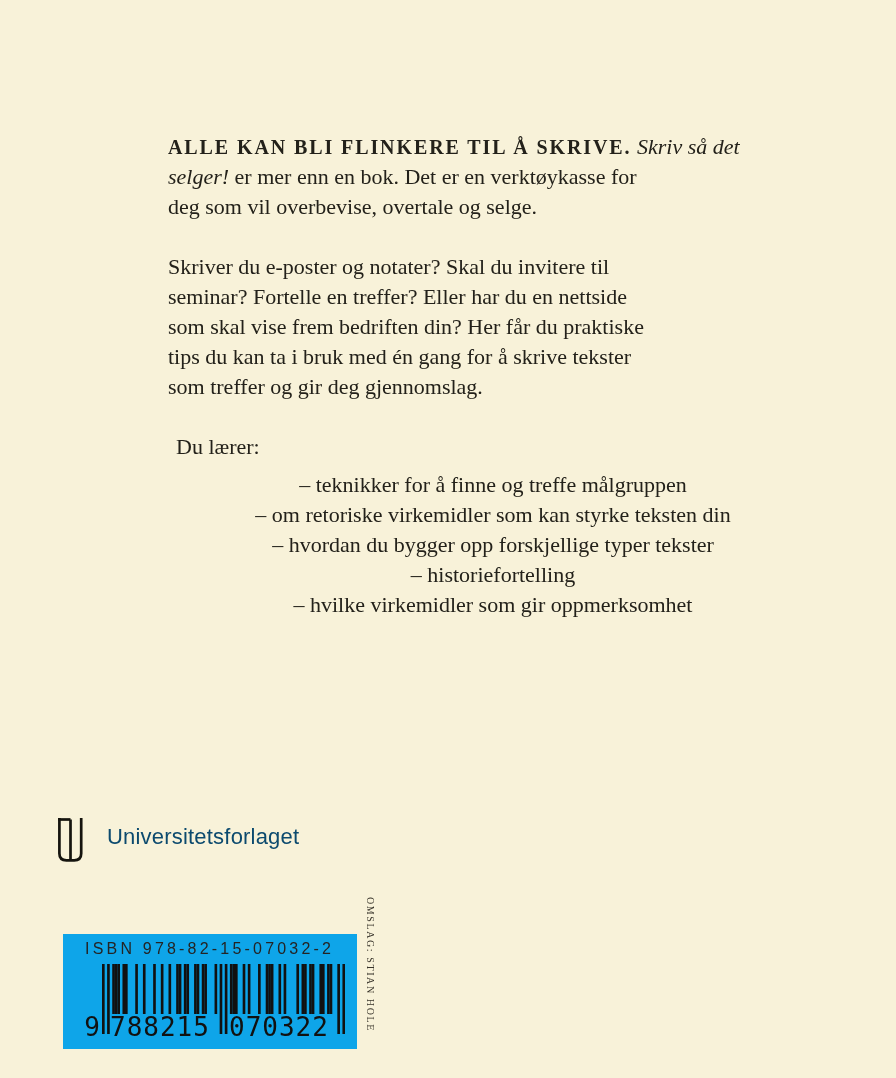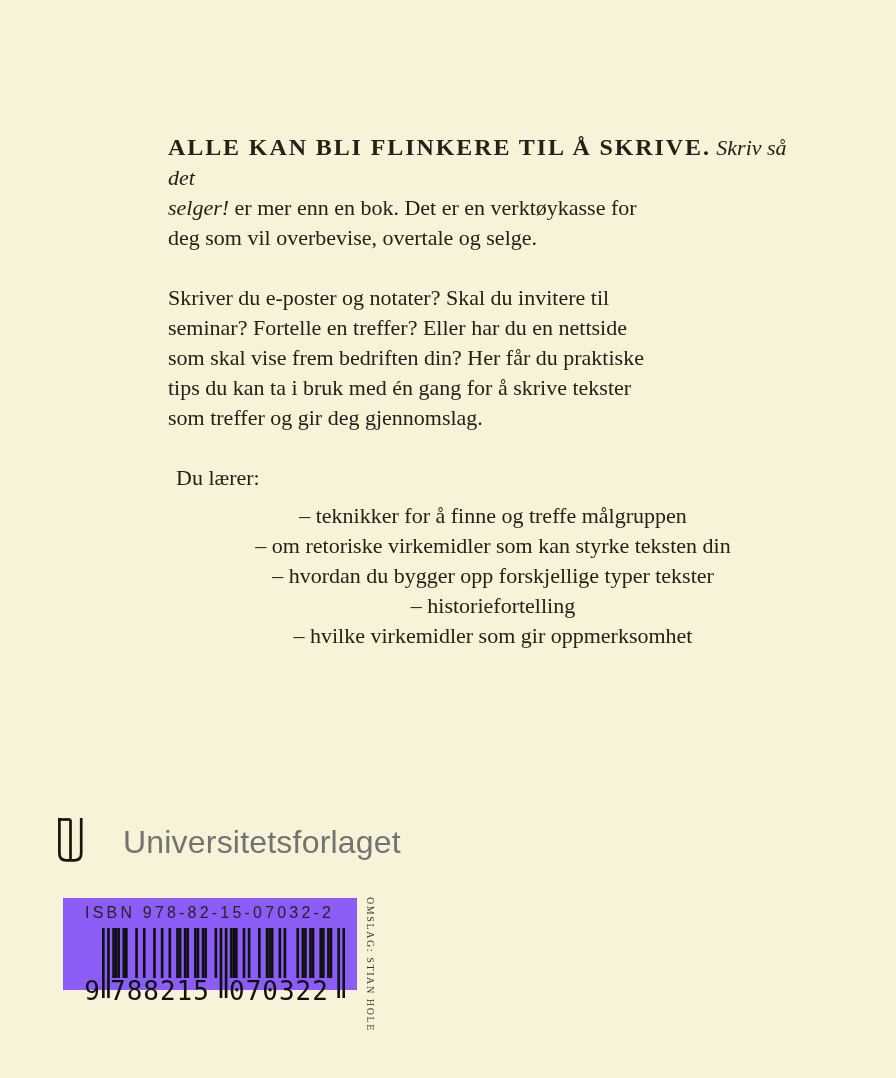--- a/index.html
+++ b/index.html
@@ -13,41 +13,41 @@
     background:#f8f2d9;
     overflow:hidden;
   }
   
   .blurb{
     position:absolute;left:168px;top:132px;width:650px;
     font-size:22px;line-height:30px;color:#23211a;
   }
   .blurb p{margin:0 0 30px 0;white-space:pre-wrap;}
   .lead-caps{
-    font-weight:700;font-size:24px;letter-spacing:1.9px;
+    font-weight:700;font-size:20px;letter-spacing:1.9px;
   }
   .lead-italic{font-style:italic;}
   .list-intro{margin:8px;white-space:pre-wrap;}
   .book-list{margin:0;text-align:center;}
   .book-list .li{
     white-space:pre-wrap;
     padding-left:16px;text-indent:-16px;
   }
   
   .publisher-logo{position:absolute;left:57px;top:818px;}
   .publisher-name{
-    position:absolute;left:123px;top:824px;
+    position:absolute;left:107px;top:824px;
     font-family:"Liberation Sans", sans-serif;
-    font-size:32px;font-weight:500;letter-spacing:0.2px;
-    color:#737373;
+    font-size:22px;font-weight:500;letter-spacing:0.2px;
+    color:#0c4a6e;
   }
   
   .barcode-box{
-    position:absolute;left:63px;top:898px;width:294px;height:92px;
-    background:#8b5cf6;
+    position:absolute;left:63px;top:934px;width:294px;height:115px;
+    background:#0ea5e9;
   }
   .isbn-label{
     position:absolute;left:22px;top:6px;
     font-family:"Liberation Sans", sans-serif;
     font-size:16px;font-weight:500;letter-spacing:3.2px;
     color:#242424;white-space:nowrap;
   }
   .bars{
     position:absolute;left:39px;top:30px;width:243px;height:70px;
     overflow:visible;

